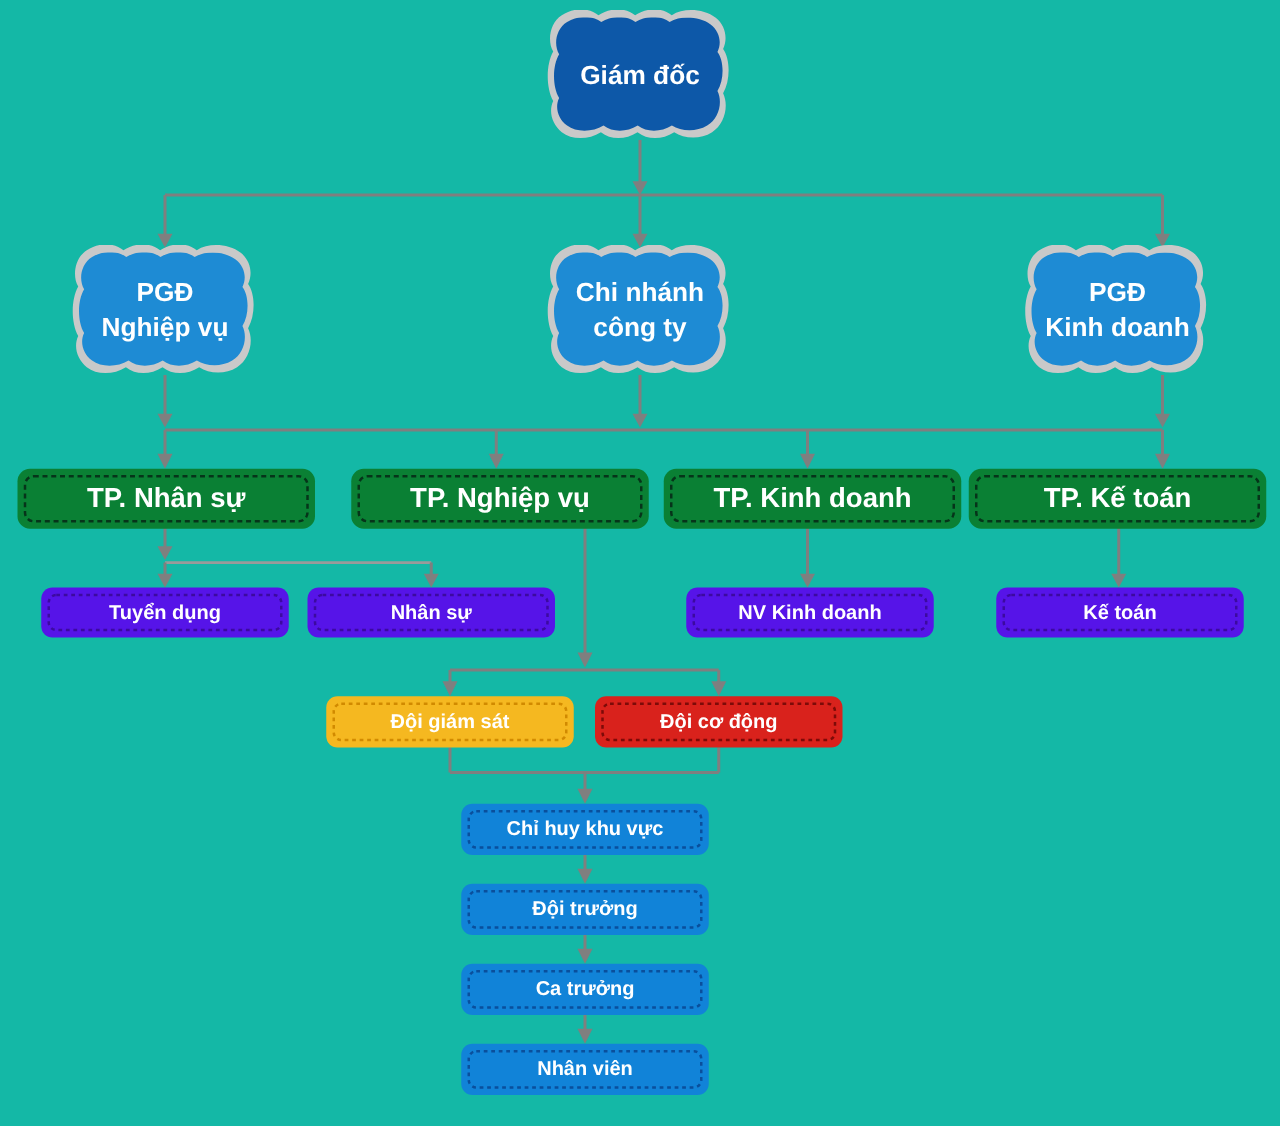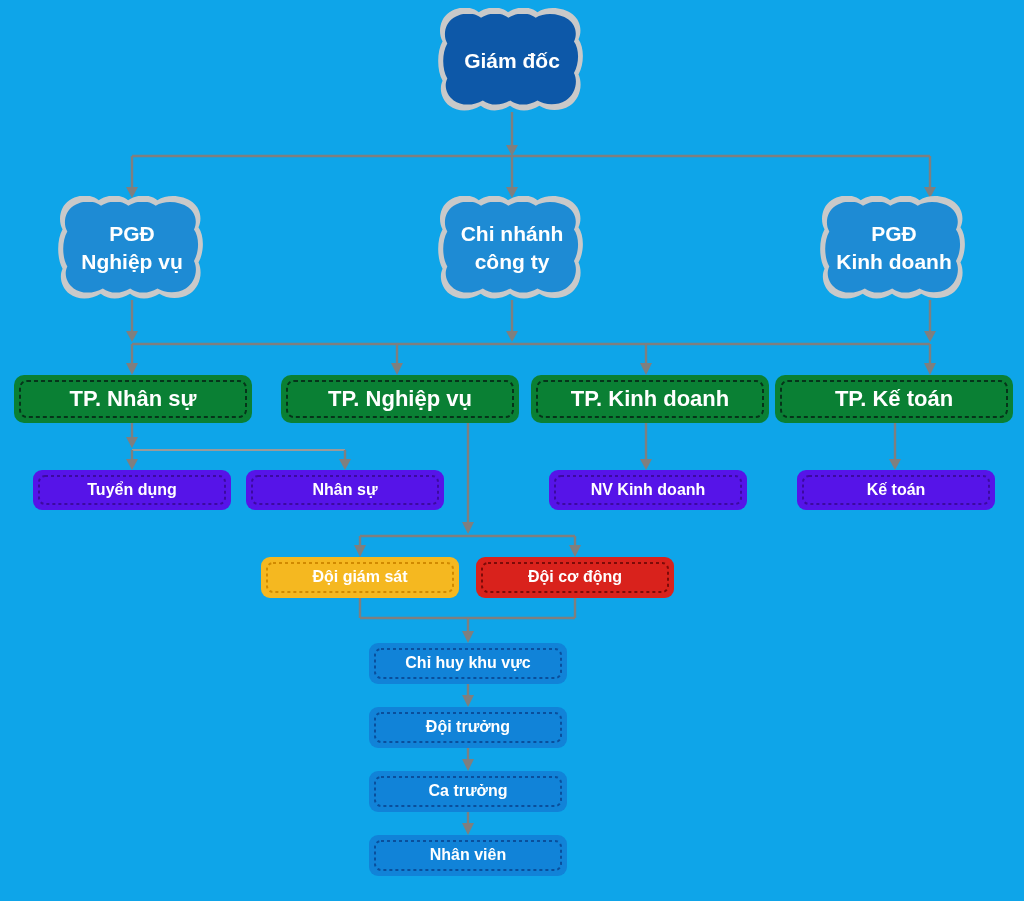--- a/index.html
+++ b/index.html
@@ -8,21 +8,21 @@
     padding: 0;
     background: #ffffff;
   }
   body {
     font-family: "Liberation Sans", "DejaVu Sans", sans-serif;
   }
   #chart-root {
     position: relative;
     width: 1024px;
     height: 901px;
-    background: #0ea5e9;
+    background: #14b8a6;
     overflow: hidden;
   }
   svg.layer {
     position: absolute;
     top: 0;
     left: 0;
     width: 1024px;
     height: 901px;
   }
   .node-label {

